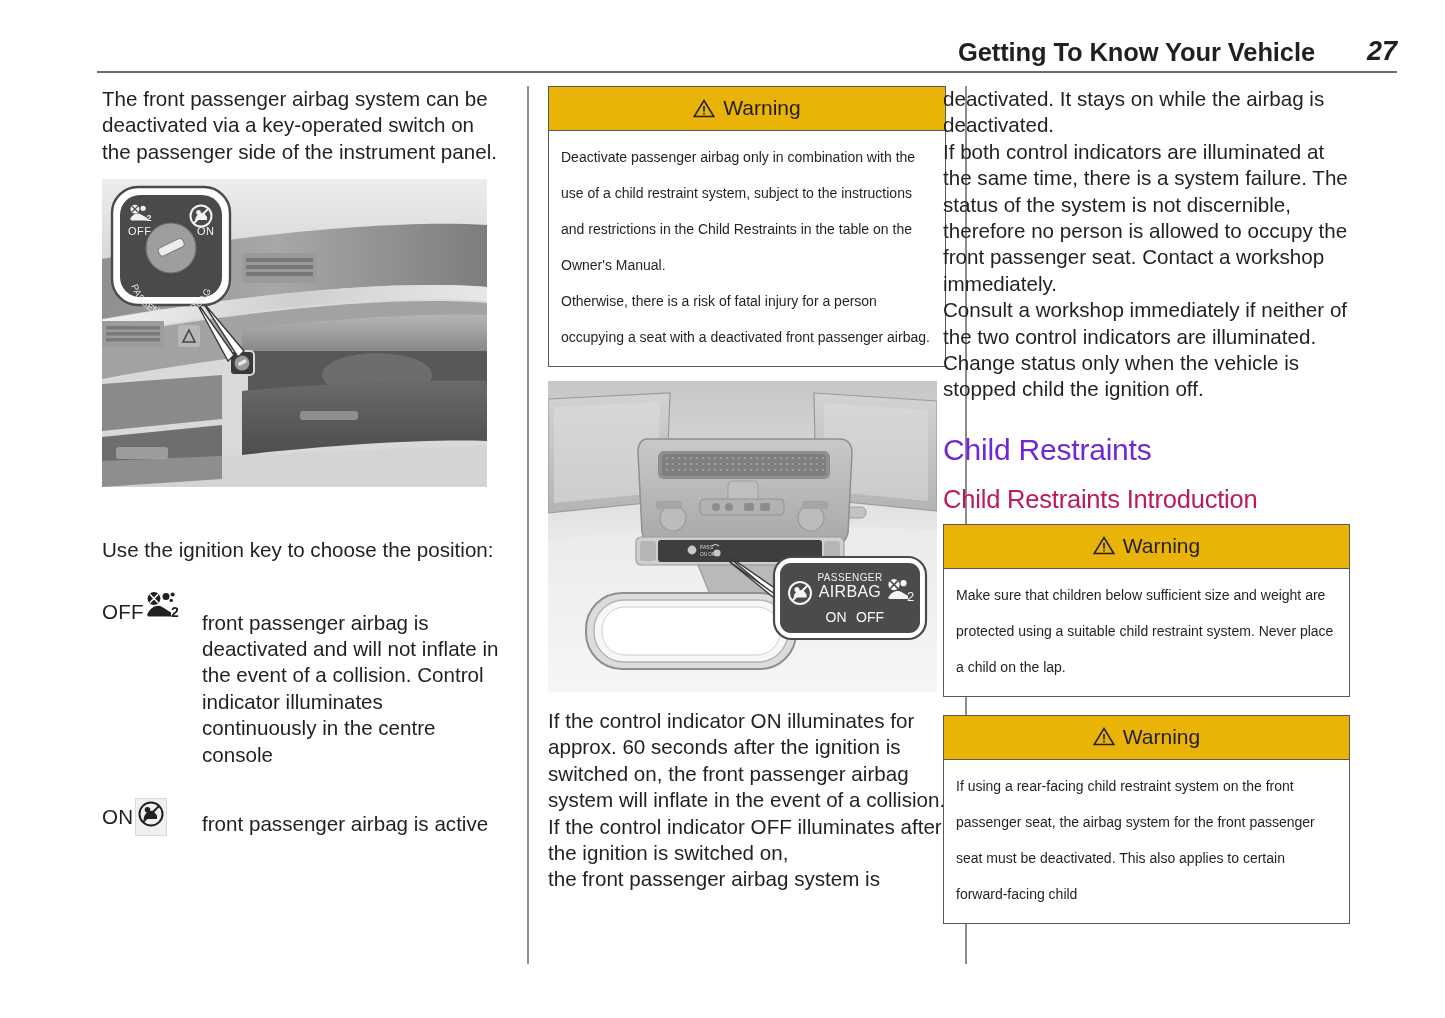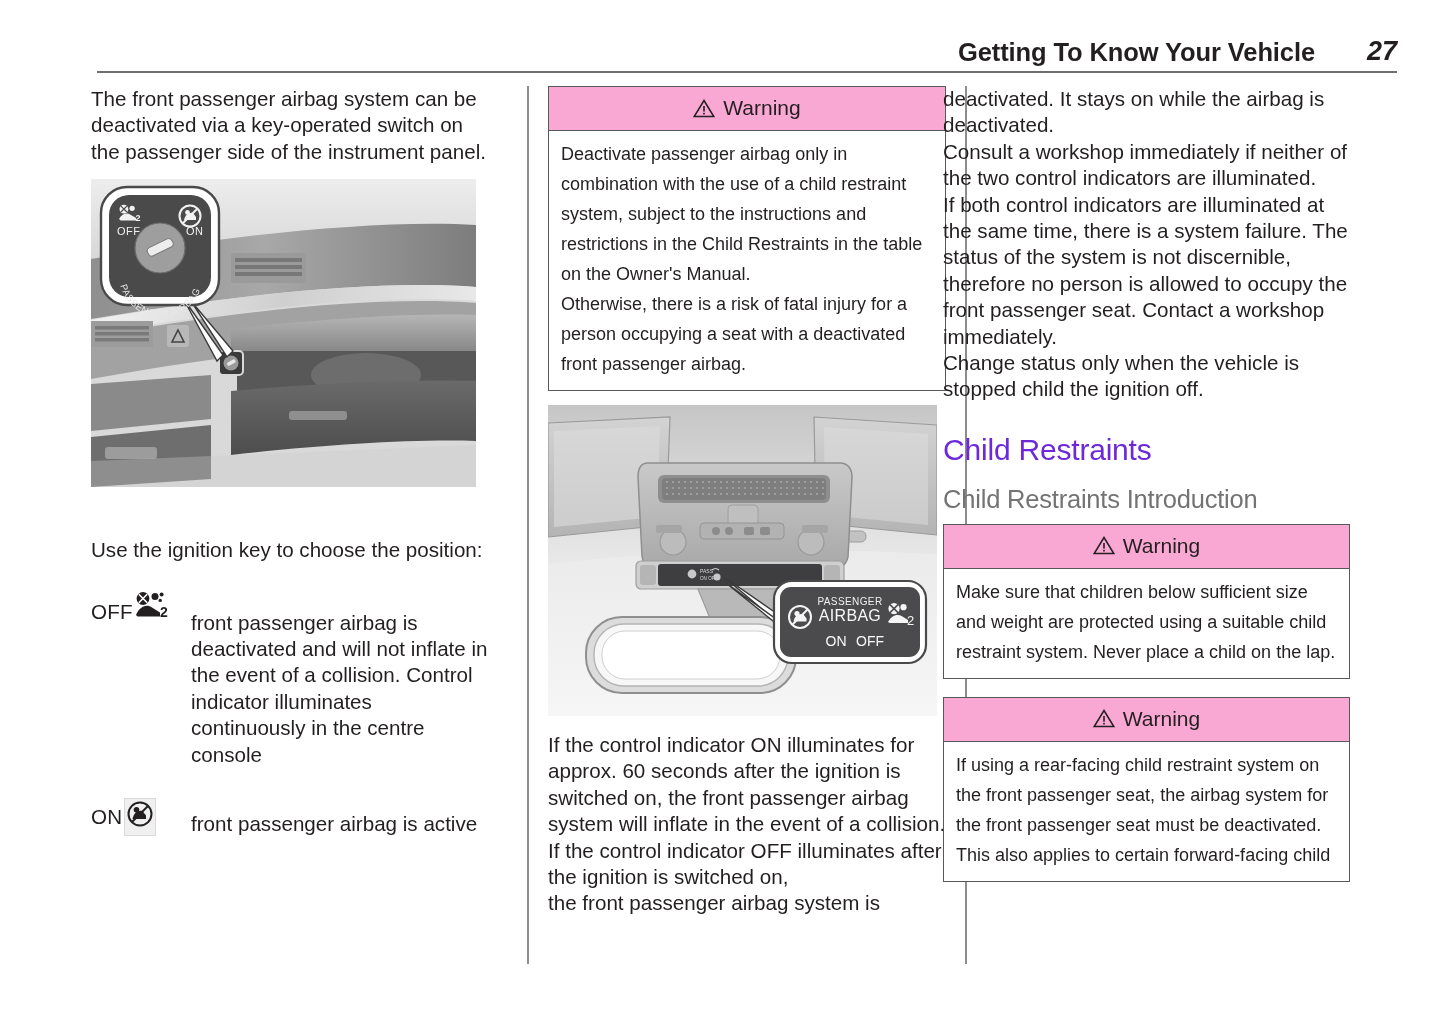--- a/index.html
+++ b/index.html
@@ -44,21 +44,21 @@
   .col-divider {
     position: absolute;
     top: 86px; width: 1.6px; height: 878px;
     background: #8d8d8f;
   }
   .col-divider.d1 { left: 527px; }
   .col-divider.d2 { left: 965px; }
 
   
   .column { position: absolute; top: 86px; }
-  .col-left  { left: 91px;  width: 399px; }
+  .col-left  { left: 102px;  width: 399px; }
   .col-mid   { left: 548px;  width: 400px; }
   .col-right { left: 943px;  width: 407px; }
 
   p.body {
     margin: 0;
     font-size: 20.6px;
     line-height: 26.4px;
     color: #231f20;
   }
   p.body + p.body { margin-top: 0; }
@@ -77,48 +77,48 @@
   }
   .defterm .term-text { letter-spacing: 0.2px; }
   .defdesc { flex: 1; font-size: 20.6px; line-height: 26.4px; margin-top: 15px; }
 
   .icon-off { margin-left: 1px; margin-top: -6px; }
   .icon-on  { margin-left: 2px; border: 1px solid #d9d9d9; background: #f0f0f0; }
 
   
   .warnbox { border: 1.6px solid #58585a; background: #ffffff; }
   .warnbox .warnhead {
-    background: #f9a8d4;
+    background: #eab308;
     border-bottom: 1.6px solid #58585a;
     text-align: center;
     padding: 9px 0 10px 0;
     font-size: 21px;
     display: flex; align-items: center; justify-content: center; gap: 8px;
   }
   .warnbox .warnbody {
     padding: 8px 12px 11px 12px;
-    font-size: 18px;
-    line-height: 30px;
+    font-size: 14px;
+    line-height: 36px;
   }
   .warn-tri { display: inline-block; width: 22px; height: 19px; }
 
   
   h1.sect {
     margin: 30px 0 0 0;
     font-size: 30px;
     font-weight: normal;
     letter-spacing: -0.2px;
     color: #6d28d9;
   }
   h2.subsect {
     margin: 18px 0 10px 0;
     font-size: 25.5px;
     font-weight: normal;
     letter-spacing: -0.2px;
-    color: #737373;
+    color: #be185d;
   }
 </style>
 </head>
 <body>
 
 <div class="page-header">
   <div class="header-title">Getting To Know Your Vehicle</div>
   <div class="header-pageno">27</div>
 </div>
 <div class="header-rule"></div>
@@ -485,22 +485,22 @@
   <div style="margin-top:16px;">
     <p class="body">If the control indicator ON illuminates for approx. 60 seconds after the ignition is switched on, the front passenger airbag system will inflate in the event of a collision.</p>
     <p class="body">If the control indicator OFF illuminates after the ignition is switched on,</p>
     <p class="body">the front passenger airbag system is</p>
   </div>
 </div>
 
 <div class="column col-right">
 
   <p class="body">deactivated. It stays on while the airbag is deactivated.</p>
+  <p class="body">If both control indicators are illuminated at the same time, there is a system failure. The status of the system is not discernible, therefore no person is allowed to occupy the front passenger seat. Contact a workshop immediately.</p>
   <p class="body">Consult a workshop immediately if neither of the two control indicators are illuminated.</p>
-  <p class="body">If both control indicators are illuminated at the same time, there is a system failure. The status of the system is not discernible, therefore no person is allowed to occupy the front passenger seat. Contact a workshop immediately.</p>
   <p class="body">Change status only when the vehicle is stopped child the ignition off.</p>
 
   <h1 class="sect">Child Restraints</h1>
   <h2 class="subsect">Child Restraints Introduction</h2>
 
   <div class="warnbox" style="width:405px;">
     <div class="warnhead">
       <span class="warn-tri">
         <svg width="22" height="19" viewBox="0 0 22 19">
           <polygon points="11,1.5 20.8,17.5 1.2,17.5" fill="none" stroke="#231f20" stroke-width="1.5"></polygon>

